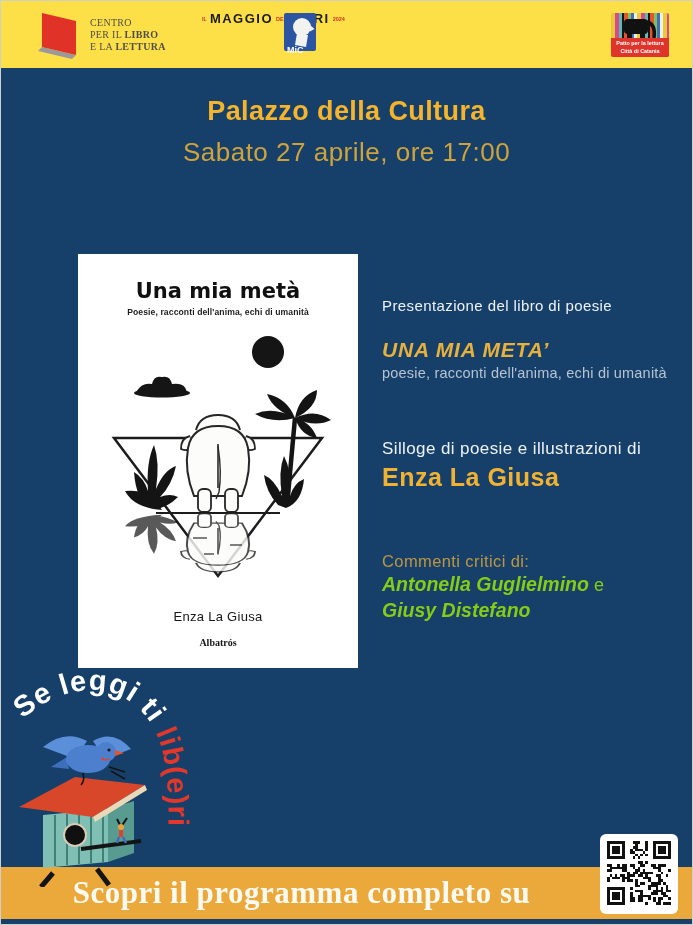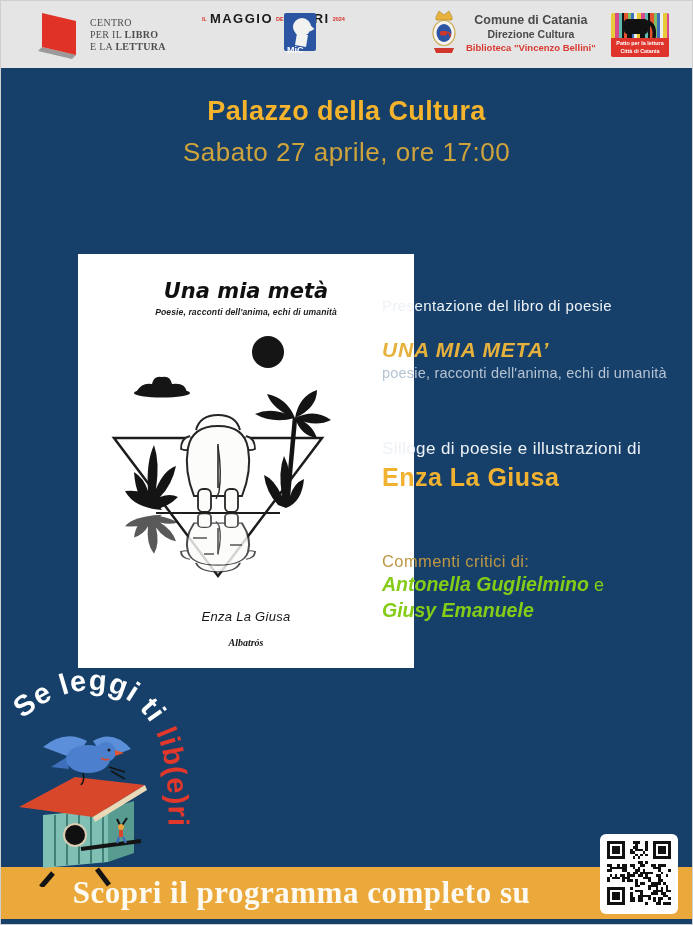--- a/index.html
+++ b/index.html
@@ -3,21 +3,21 @@
 <meta charset="utf-8">
 <style>
   * { margin:0; padding:0; box-sizing:border-box; }
   body { margin:0; background:#ffffff; font-family:"Liberation Sans", sans-serif; }
   .poster {
     position:relative; width:693px; height:925px; overflow:hidden;
     background:#16406A; border:1px solid #cfcfcf;
   }
 
   
-  .logo-bar { position:absolute; left:0; top:0; width:100%; height:67px; background:#e5e5e5; }
+  .logo-bar { position:absolute; left:0; top:0; width:100%; height:67px; background:#fde047; }
   .logo { position:absolute; display:flex; align-items:center; }
   .logo-cepell { left:34px; top:10px; gap:9px; }
   .cepell-text { font-family:"Liberation Serif", serif; font-size:10px; line-height:1.2; color:#4d4d4d; letter-spacing:.3px; }
   .cepell-text b { font-weight:700; }
   .logo-maggio { left:199px; top:11px; width:54px; flex-direction:row; gap:1px; }
   .mg-small { display:flex; align-items:center; gap:2px; width:100%; color:#D43227; font-size:5.5px; font-weight:700; }
   .mg-small .bar { flex:1; height:3px; background:#D43227; }
   .mg-word { font-size:13px; font-weight:800; color:#1b1b1b; letter-spacing:1.5px; line-height:1.05; }
   .logo-mic { left:283px; top:12px; gap:7px; }
   .mic-square { position:relative; width:32px; height:38px; background:#2B55A2; border-radius:2px; flex:0 0 auto; }
@@ -38,21 +38,21 @@
   
   .headline { position:absolute; left:0; top:95px; width:100%; text-align:center; }
   .venue { font-size:27px; font-weight:800; color:#F5B42C; letter-spacing:.4px; }
   .room-line { margin-top:13px; color:#E9EEF3; }
   .room { font-size:22px; font-weight:400; letter-spacing:.5px; }
   .address { font-size:13.5px; letter-spacing:.6px; color:#DFE6EC; }
   .date-line { margin-top:10px; font-size:26px; font-weight:300; color:#CEA33C; letter-spacing:.5px; }
   .date-strong { font-weight:500; }
 
   
-  .book-cover { position:absolute; left:77px; top:253px; width:336px; height:414px; background:#ffffff;font-style:italic; }
+  .book-cover { position:absolute; left:77px; top:253px; width:280px; height:414px; background:#ffffff; }
   .cover-title { margin-top:25px; text-align:center; font-family:"DejaVu Sans", sans-serif; font-weight:700; font-size:21px; color:#101010; }
   .cover-sub { text-align:center; font-size:8.6px; font-weight:600; color:#1d1d1d; margin-top:4px; letter-spacing:.1px; }
   .cover-art { position:absolute; left:20px; top:72px; }
   .cover-author { position:absolute; left:0; right:0; bottom:44px; text-align:center; font-size:13px; color:#161616; letter-spacing:.3px; }
   .cover-publisher { position:absolute; left:0; right:0; bottom:20px; text-align:center; font-family:"Liberation Serif", serif; font-weight:700; font-size:10px; color:#161616; }
 
   
   .details { position:absolute; left:381px; top:296px; width:302px; }
   .intro { font-size:15px; color:#EEF2F6; letter-spacing:.4px; }
   .d-title { margin-top:24px; font-size:21px; font-style:italic; font-weight:700; color:#E6B13C; letter-spacing:.8px; }
@@ -119,35 +119,20 @@
       <div class="mic-square">
         <svg width="32" height="43" viewBox="0 0 32 43">
           <circle cx="18" cy="14" r="9" fill="#f2f2f0"></circle>
           <polygon points="26,12 30.5,16 26,18.5" fill="#f2f2f0"></polygon>
           <path d="M13 20 L24 22 L22 34 L11 32 Z" fill="#f2f2f0"></path>
           <text x="3" y="40" font-size="9" font-weight="700" fill="#ffffff">MiC</text>
         </svg>
       </div>
     </div>
 
-    <div class="logo logo-comune">
-      <svg width="30" height="48" viewBox="0 0 30 48">
-        <polygon points="7,8 10,2 15,6 20,2 23,8 23,11 7,11" fill="#E8B33C" stroke="#A87F22" stroke-width="0.6"></polygon>
-        <ellipse cx="15" cy="24" rx="11" ry="12.5" fill="#F5F3EE" stroke="#CAA84E" stroke-width="1.2"></ellipse>
-        <ellipse cx="15" cy="24" rx="7.5" ry="9" fill="#2B55A2"></ellipse>
-        <rect x="11" y="22" width="7" height="4.5" rx="1.5" fill="#D0372C"></rect>
-        <path d="M18 23 q4 1 3 5" stroke="#D0372C" stroke-width="1.6" fill="none"></path>
-        <path d="M5 39 L25 39 L23 44 L7 44 Z" fill="#D0372C"></path>
-      </svg>
-      <div class="comune-text">
-        <div class="comune-l1">Comune di Catania</div>
-        <div class="comune-l2">Direzione Cultura</div>
-        <div class="comune-l3">Biblioteca "Vincenzo Bellini"</div>
-      </div>
-    </div>
 
     <div class="logo logo-patto">
       <svg class="patto-eleph" width="40" height="24" viewBox="0 0 40 24">
         <rect x="4" y="3" width="24" height="15" rx="4" fill="#111111"></rect>
         <rect x="7" y="14" width="5" height="9" fill="#111111"></rect>
         <rect x="20" y="14" width="5" height="9" fill="#111111"></rect>
         <path d="M27 6 q9 2 7 16" stroke="#111111" stroke-width="3.5" fill="none"></path>
       </svg>
       <div class="patto-label">
         <div>Patto per la lettura</div>
@@ -197,21 +182,21 @@
   </section>
 
   <section class="details">
     <div class="intro">Presentazione del libro di poesie</div>
     <div class="d-title">UNA MIA META’</div>
     <div class="d-sub">poesie, racconti dell'anima, echi di umanità</div>
     <div class="silloge">Silloge di poesie e illustrazioni di</div>
     <div class="d-author">Enza La Giusa</div>
     <div class="comments-label">Commenti critici di:</div>
     <div class="critic-line"><span>Antonella Guglielmino</span><span class="conj"> e</span></div>
-    <div class="critic-line"><span>Giusy Emanuele</span></div>
+    <div class="critic-line"><span>Giusy Distefano</span></div>
   </section>
 
   <svg class="slogan-svg" width="200" height="220" viewBox="0 0 200 220">
     <path id="slogan-path" d="M 14 54 C 58 14, 122 12, 148 70 C 160 98, 162 150, 157 214" fill="none"></path>
     <text>
       <textPath href="#slogan-path">
         <tspan fill="#ffffff">Se leggi ti </tspan>
         <tspan fill="#E2372B">lib(e)ri</tspan>
       </textPath>
     </text>

